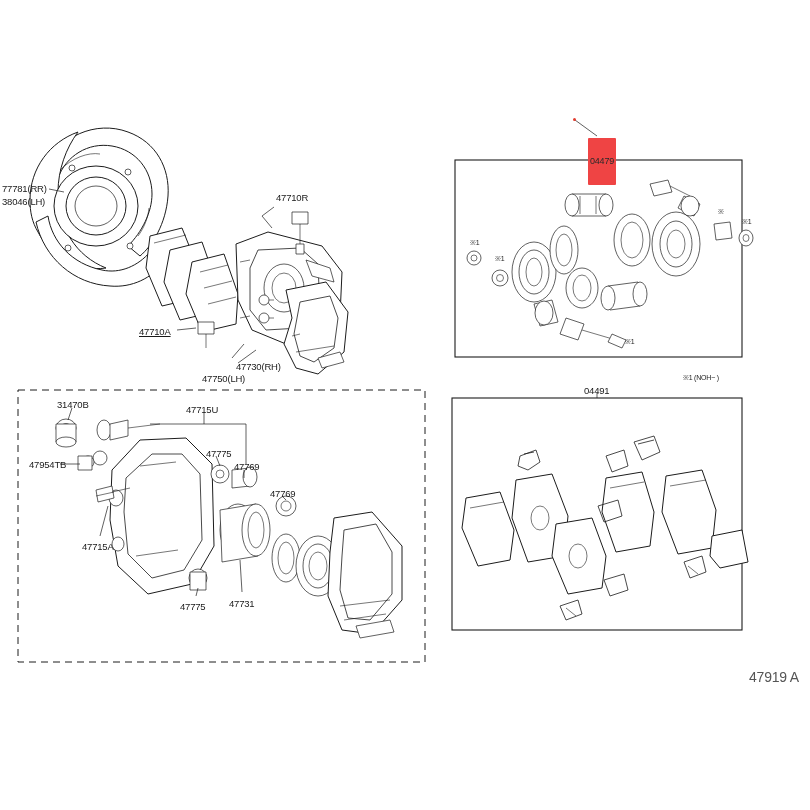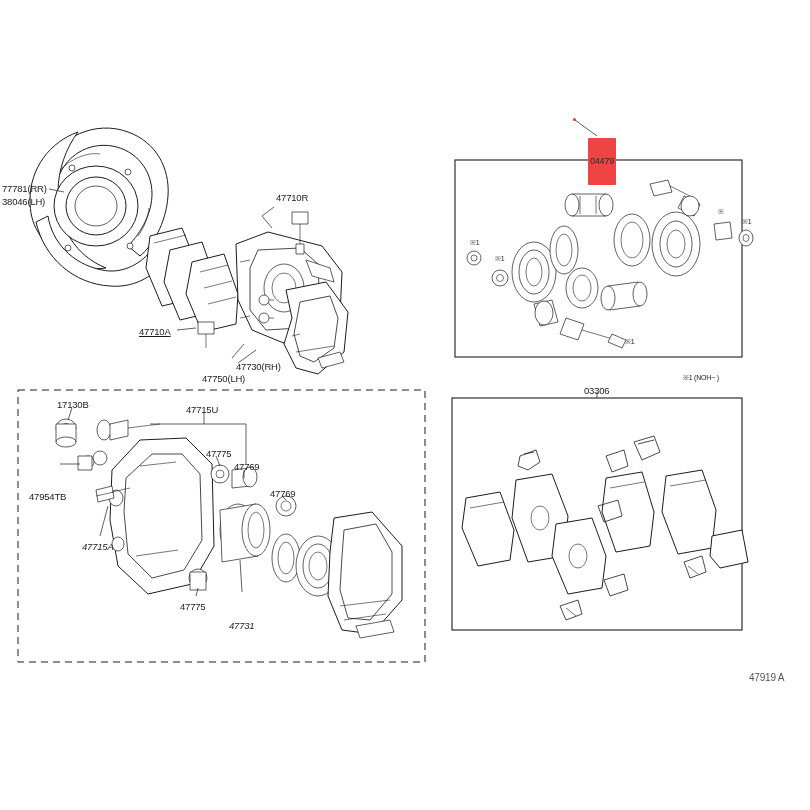--- a/index.html
+++ b/index.html
@@ -39,21 +39,21 @@
     font-size: 7px;
   }
   .label.highlight {
     color: #2a2a2a;
     background: #ef4444;
     padding: 18px 2px;
     border-radius: 1px;
     font-size: 9px;
   }
   .label.footer {
-    font-size: 10px;
+    font-size: 14px;
     color: #555;
   }
   .note-mark {
     position: absolute;
     font-size: 7px;
     color: #222;
     white-space: nowrap;
   }
   .pointer-dot {
     position: absolute;
@@ -294,30 +294,30 @@
       <path class="lnv" d="M688 566 L698 574"></path>
     </g>
   </svg>
 
   <div class="label" style="left:2px; top:183px;">77781(RR)</div>
   <div class="label" style="left:2px; top:196px;">38046(LH)</div>
   <div class="label" style="left:276px; top:192px;">47710R</div>
   <div class="label" style="left:139px; top:326px;text-decoration:underline;">47710A</div>
   <div class="label" style="left:196px; top:361px;margin-left:40px;">47730(RH)</div>
   <div class="label" style="left:196px; top:373px;margin-left:6px;">47750(LH)</div>
-  <div class="label" style="left:57px; top:399px;">17130B</div>
+  <div class="label" style="left:57px; top:399px;">31470B</div>
   <div class="label" style="left:186px; top:404px;">47715U</div>
   <div class="label" style="left:206px; top:448px;">47775</div>
   <div class="label" style="left:234px; top:461px;">47769</div>
   <div class="label" style="left:270px; top:488px;">47769</div>
-  <div class="label" style="left:29px; top:459px;margin-top:32px;">47954TB</div>
-  <div class="label" style="left:82px; top:541px;font-style:italic;">47715A</div>
+  <div class="label" style="left:29px; top:459px;">47954TB</div>
+  <div class="label" style="left:82px; top:541px;">47715A</div>
   <div class="label" style="left:180px; top:601px;">47775</div>
-  <div class="label" style="left:229px; top:620px;font-style:italic;">47731</div>
-  <div class="label" style="left:584px; top:385px;">03306</div>
+  <div class="label" style="left:229px; top:598px;">47731</div>
+  <div class="label" style="left:584px; top:385px;">04491</div>
   <div class="label tiny" style="left:683px; top:372px;">※1 (NOH~  )</div>
 
   <div class="label highlight" style="left:588px; top:138px;">04479</div>
   <div class="pointer-dot" style="left:573px; top:118px;"></div>
 
   <div class="note-mark" style="left:470px; top:238px;">※1</div>
   <div class="note-mark" style="left:495px; top:254px;">※1</div>
   <div class="note-mark" style="left:718px; top:207px;">※</div>
   <div class="note-mark" style="left:742px; top:217px;">※1</div>
   <div class="note-mark" style="left:625px; top:337px;">※1</div>

